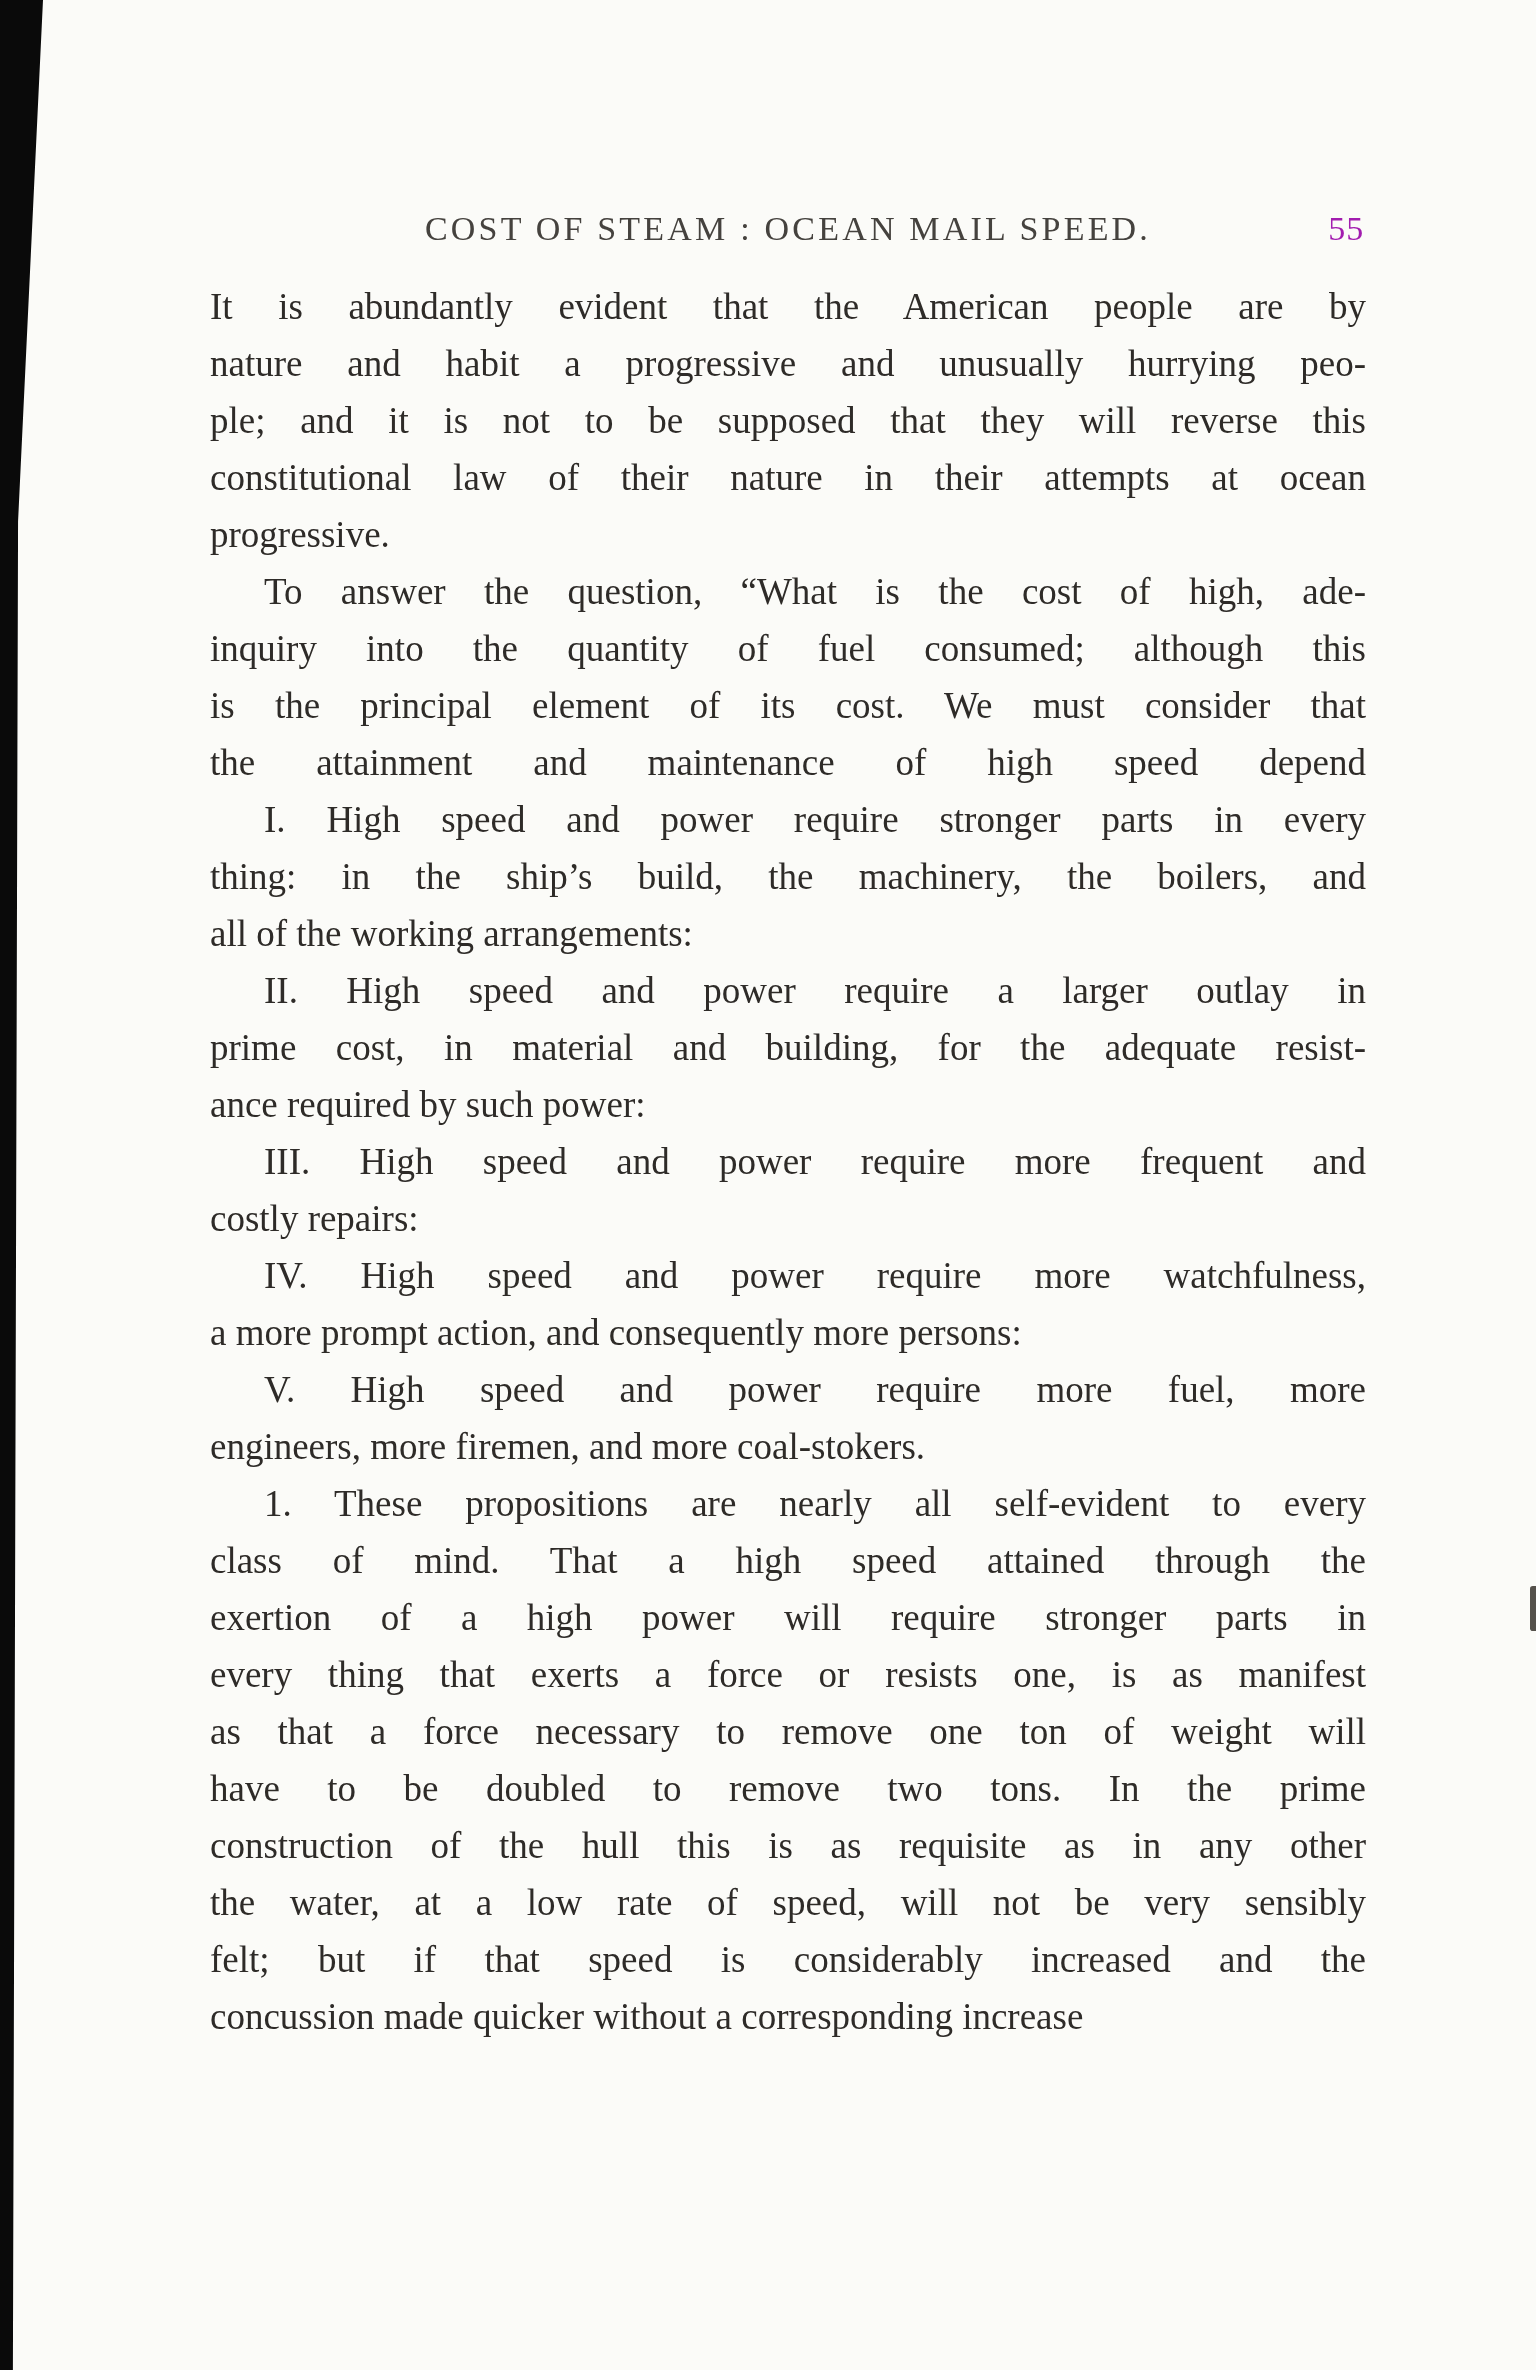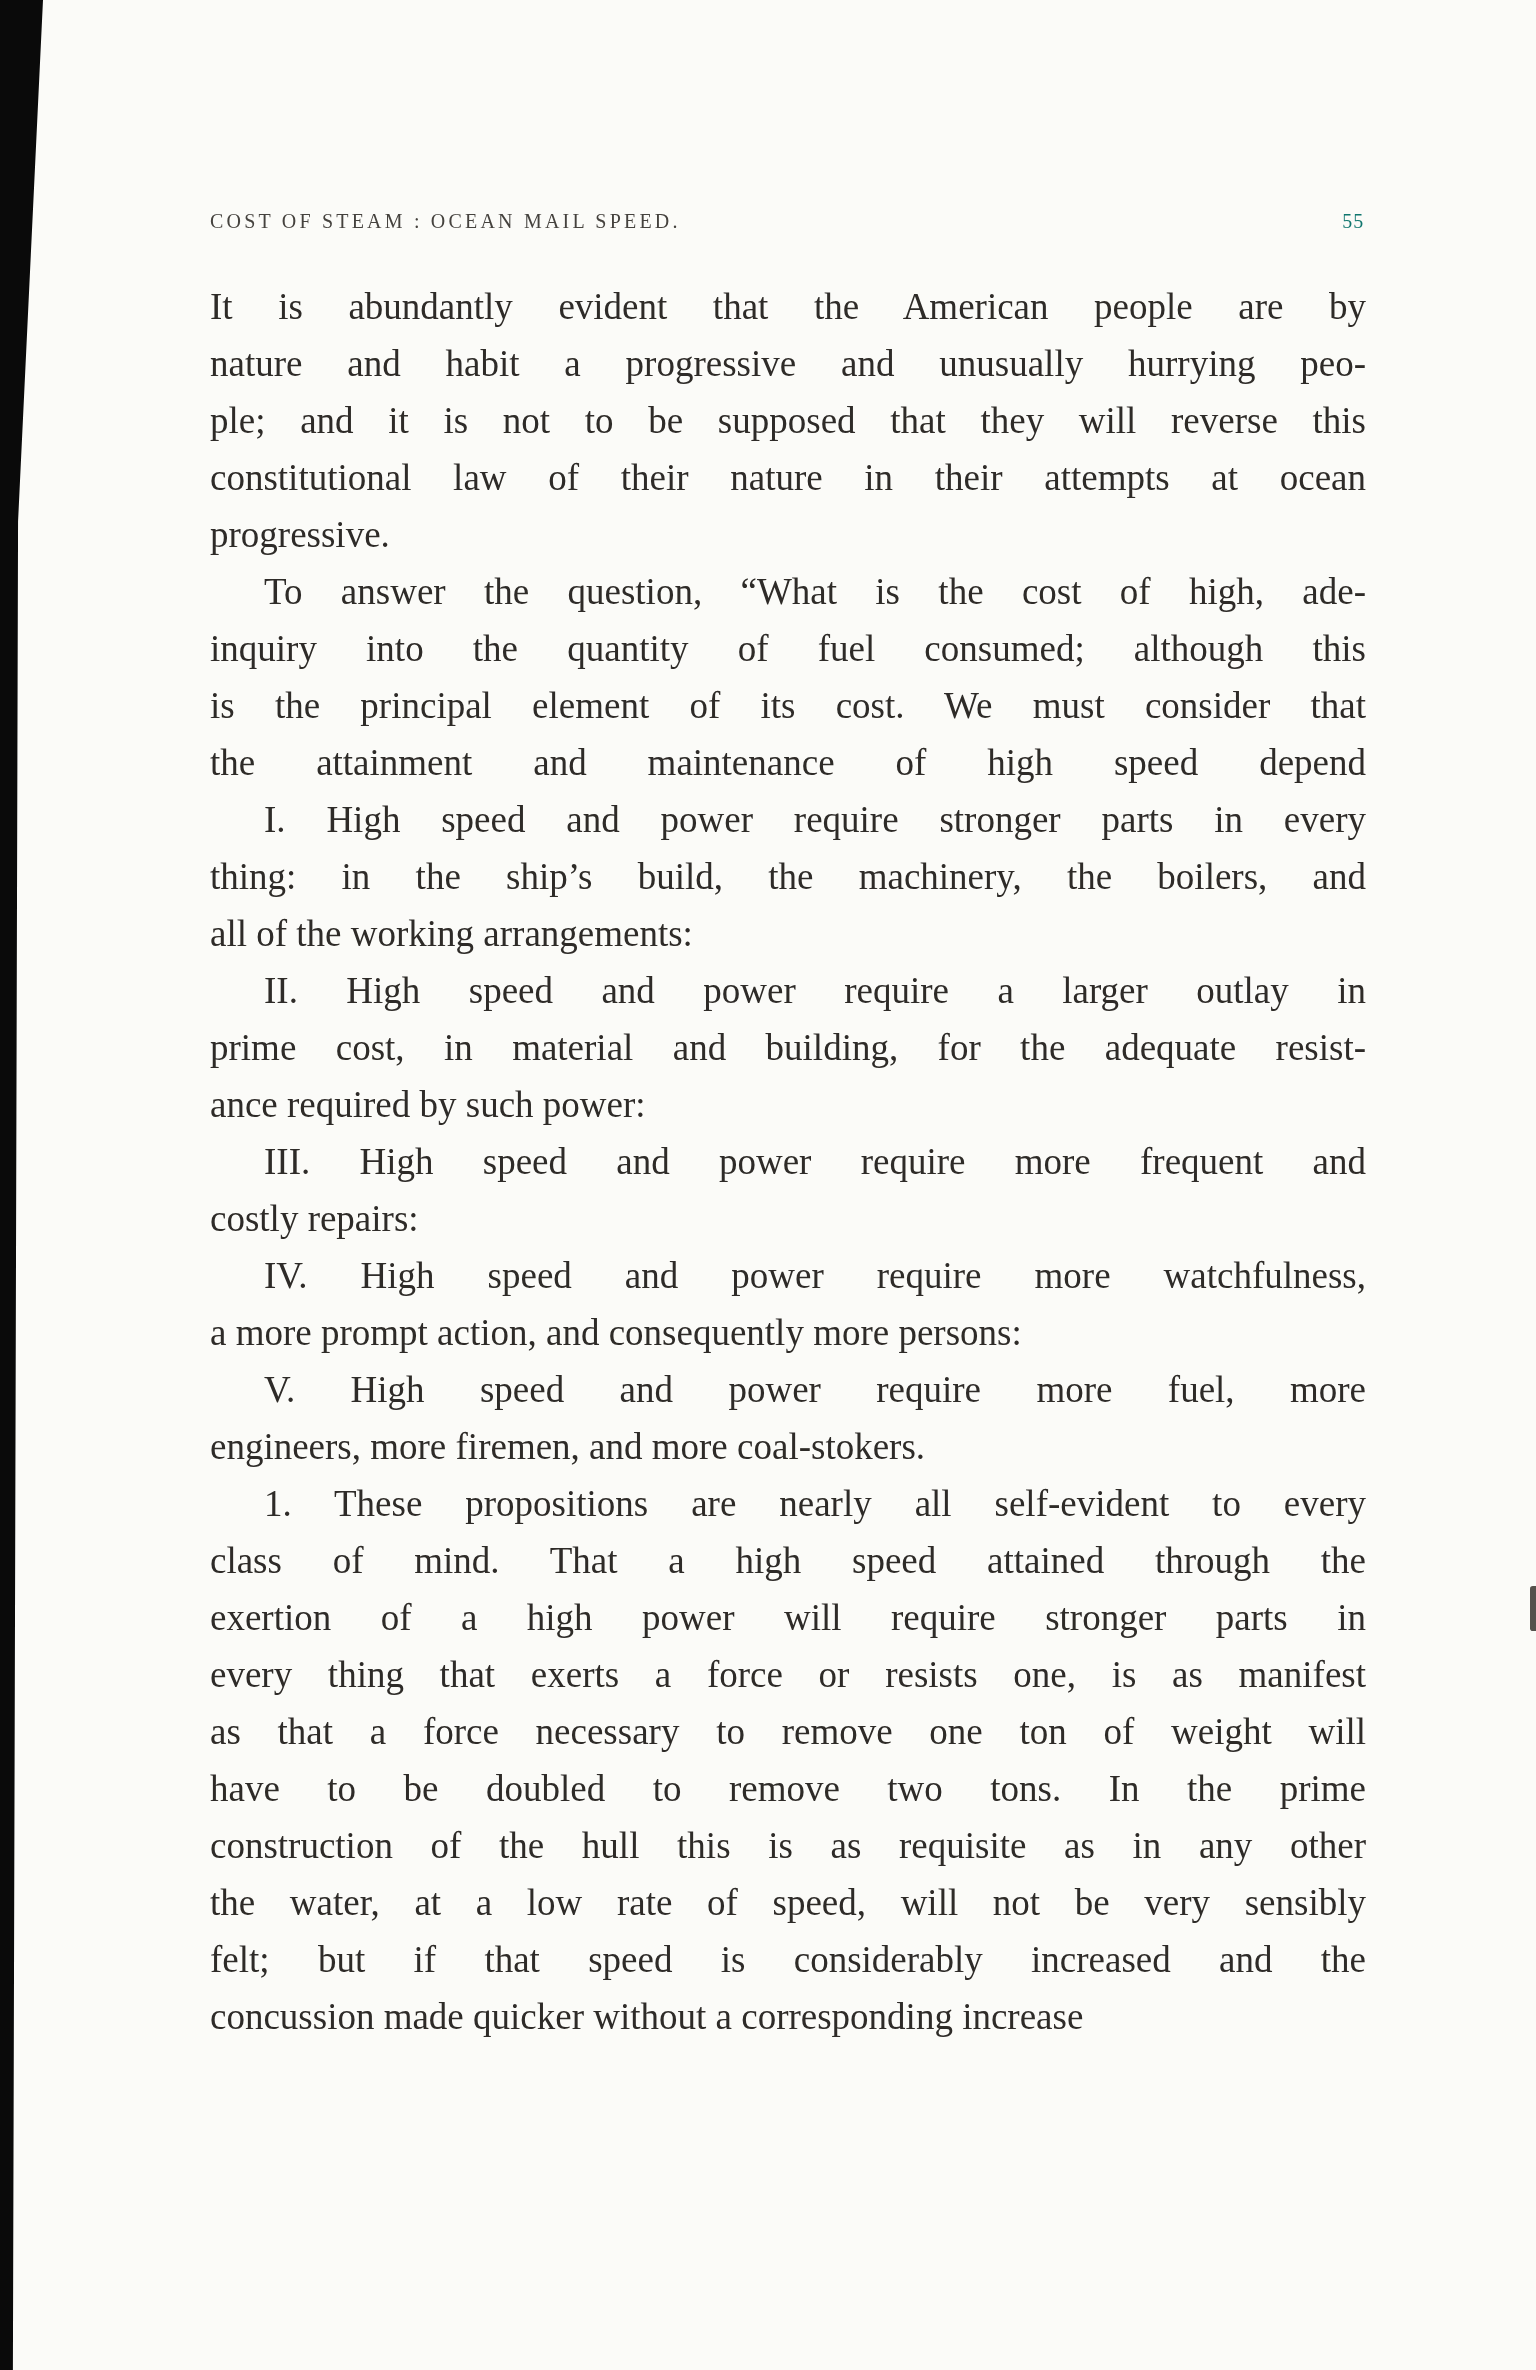--- a/index.html
+++ b/index.html
@@ -33,30 +33,31 @@
     height: 45px;
     background: #55514c;
     border-radius: 2.8px 0 0 2.8px;
   }
   .running-header {
     position: absolute;
     left: 210px;
     top: 210px;
     width: 1156px;
     height: 41px;
-    font-size: 20px;
+    font-size: 34px;
     letter-spacing: 3.2px;
     color: #45423e;
+    text-align: center;
   }
   .page-number {
     position: absolute;
     right: 1.9px;
     top: 0;
     letter-spacing: 0.9px;
-    color: #0f766e;
+    color: #a21caf;
     margin-left: 44px;
   }
   .page-body {
     position: absolute;
     left: 210px;
     top: 278px;
     width: 1156px;
     font-size: 37px;
     color: #2e2b28;
   }

